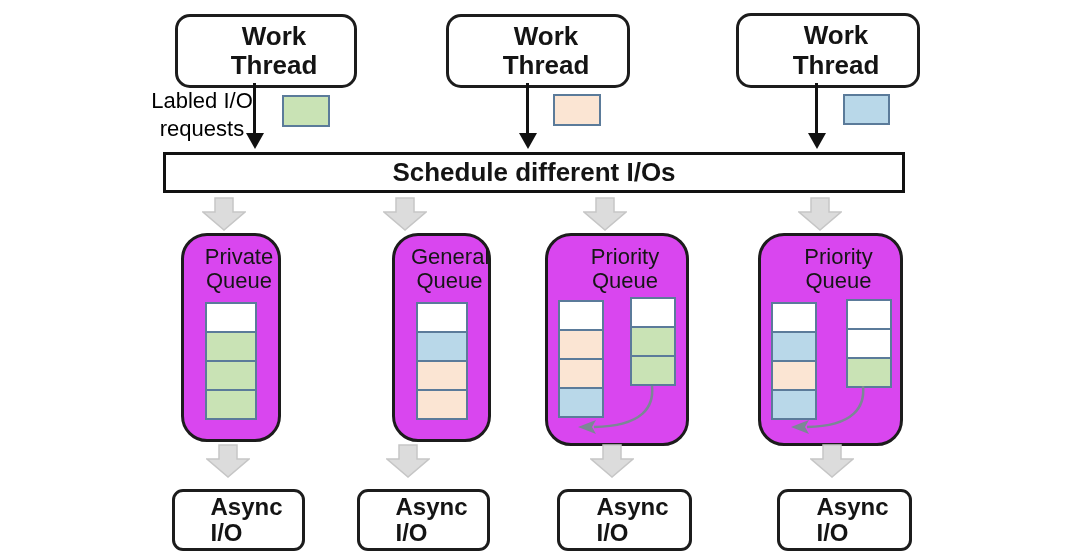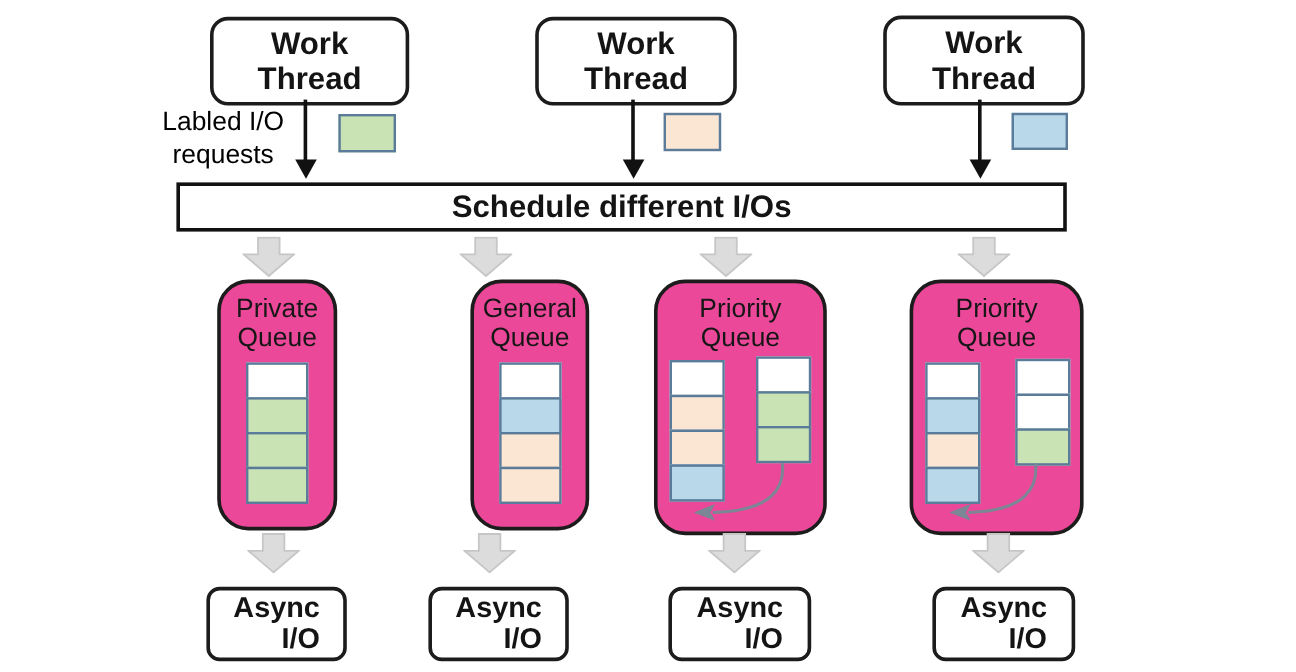--- a/index.html
+++ b/index.html
@@ -1,21 +1,21 @@
 <!DOCTYPE html>
 <html><head>
 <meta charset="utf-8">
 <style>
   html,body{margin:0;padding:0;background:#fff;}
   .canvas{
     position:relative;width:1080px;height:560px;background:#ffffff;
     font-family:"Liberation Sans",sans-serif;color:#141414;overflow:hidden;
   }
   .abs{position:absolute;}
-  .pre{white-space:pre-line;}
+  .pre{white-space:pre-line;padding-left:16px;}
 
   
   .work-thread{
     background:#fff;border:3px solid #1c1c1c;border-radius:15px;
     display:flex;align-items:center;justify-content:center;text-align:center;
     font-weight:bold;font-size:26px;line-height:1.12;
   }
 
   
   .varrow{width:3px;background:#111;}
@@ -36,39 +36,39 @@
     background:#fff;border:3px solid #111;
     display:flex;align-items:center;justify-content:center;
     font-weight:bold;font-size:26px;
   }
 
   
   .block-arrow svg{display:block;}
 
   
   .queue{
-    background:#ec4899;border:3px solid #1c1c1c;border-radius:26px;
+    background:#d946ef;border:3px solid #1c1c1c;border-radius:26px;
   }
   .queue-title{
     position:absolute;left:0;right:0;top:9px;text-align:center;
     font-size:22px;line-height:1.1;color:#161616;
   }
   .stack{position:absolute;}
   .cell{
     box-sizing:border-box;height:31px;border:2px solid #5b7b9a;margin-top:-2px;
     background:#fff;
   }
   .stack .cell:first-child{margin-top:0;}
   .stack.wide .cell{width:52px;}
   .stack.narrow .cell{width:46px;}
 
   
   .async-box{
     background:#fff;border:3px solid #1c1c1c;border-radius:11px;
-    display:flex;align-items:center;justify-content:center;text-align:right;
+    display:flex;align-items:center;justify-content:center;text-align:left;
     font-weight:bold;font-size:24px;line-height:1.1;
   }
 </style>
 </head>
 <body>
 
 <div class="canvas">
 
   <div class="abs work-thread pre" style="left:175px;top:14px;width:160px;height:68px;">Work
 Thread</div>
@@ -86,21 +86,21 @@
   <div class="abs varrow" style="left:815px;top:83px;height:51px;">
       <span class="head"></span>
     </div>
 
   <div class="abs legend-label pre" style="left:105px;top:87px;width:162px;">Labled I/O
 requests</div>
   <div class="abs swatch" style="left: 282px; top: 95px; width: 44px; height: 28px; background: rgb(201, 227, 181);"></div>
   <div class="abs swatch" style="left: 553px; top: 94px; width: 44px; height: 28px; background: rgb(251, 229, 211);"></div>
   <div class="abs swatch" style="left: 843px; top: 94px; width: 43px; height: 27px; background: rgb(185, 216, 233);"></div>
 
-  <div class="abs schedule-bar" style="left:147px;top:152px;width:742px;height:41px;box-sizing:border-box;">
+  <div class="abs schedule-bar" style="left:163px;top:152px;width:742px;height:41px;box-sizing:border-box;">
     <span>Schedule different I/Os</span>
   </div>
 
   <div class="abs block-arrow" style="left:202px;top:197px;">
       <svg width="44" height="34" viewBox="0 0 44 34">
         <polygon points="13,1 31,1 31,15 43,15 22,33 1,15 13,15" fill="#dcdcdc" stroke="#c6c6c6" stroke-width="1.5"></polygon>
       </svg>
     </div>
   <div class="abs block-arrow" style="left:383px;top:197px;">
       <svg width="44" height="34" viewBox="0 0 44 34">

